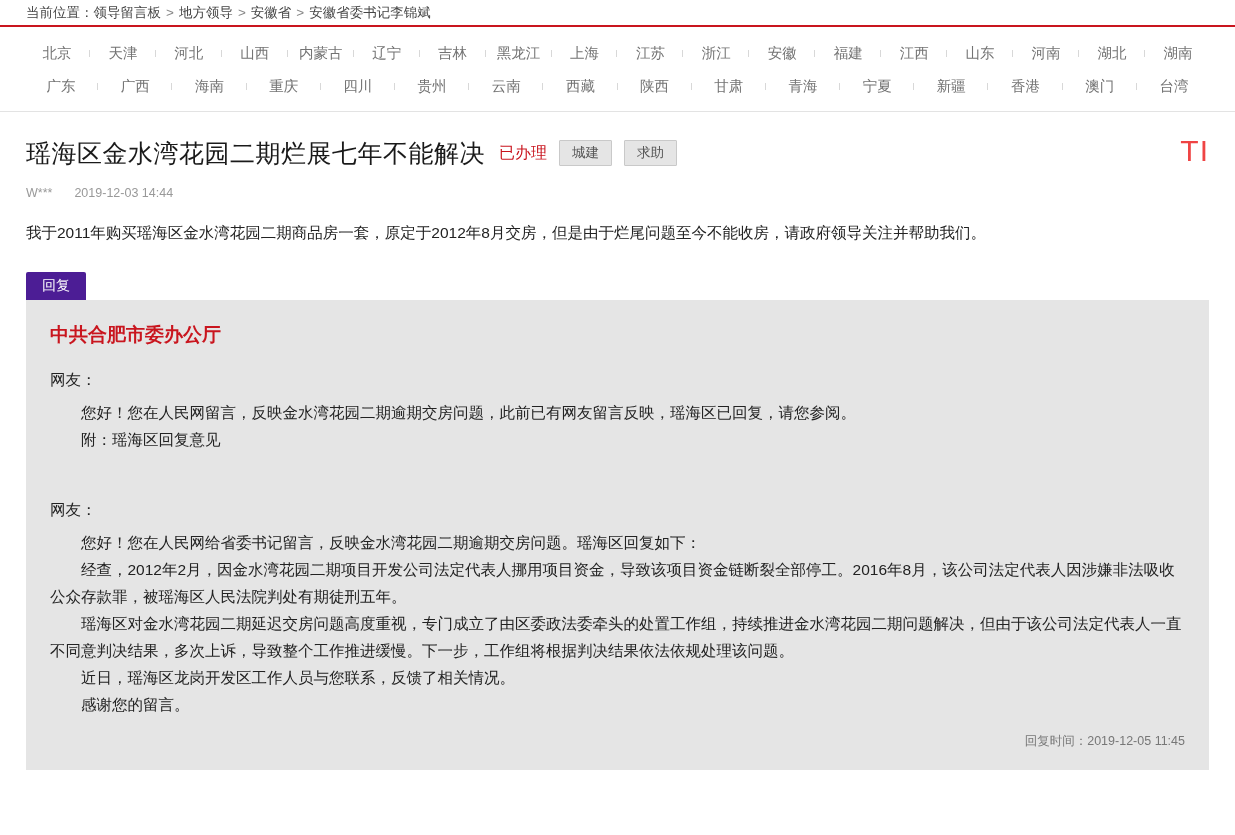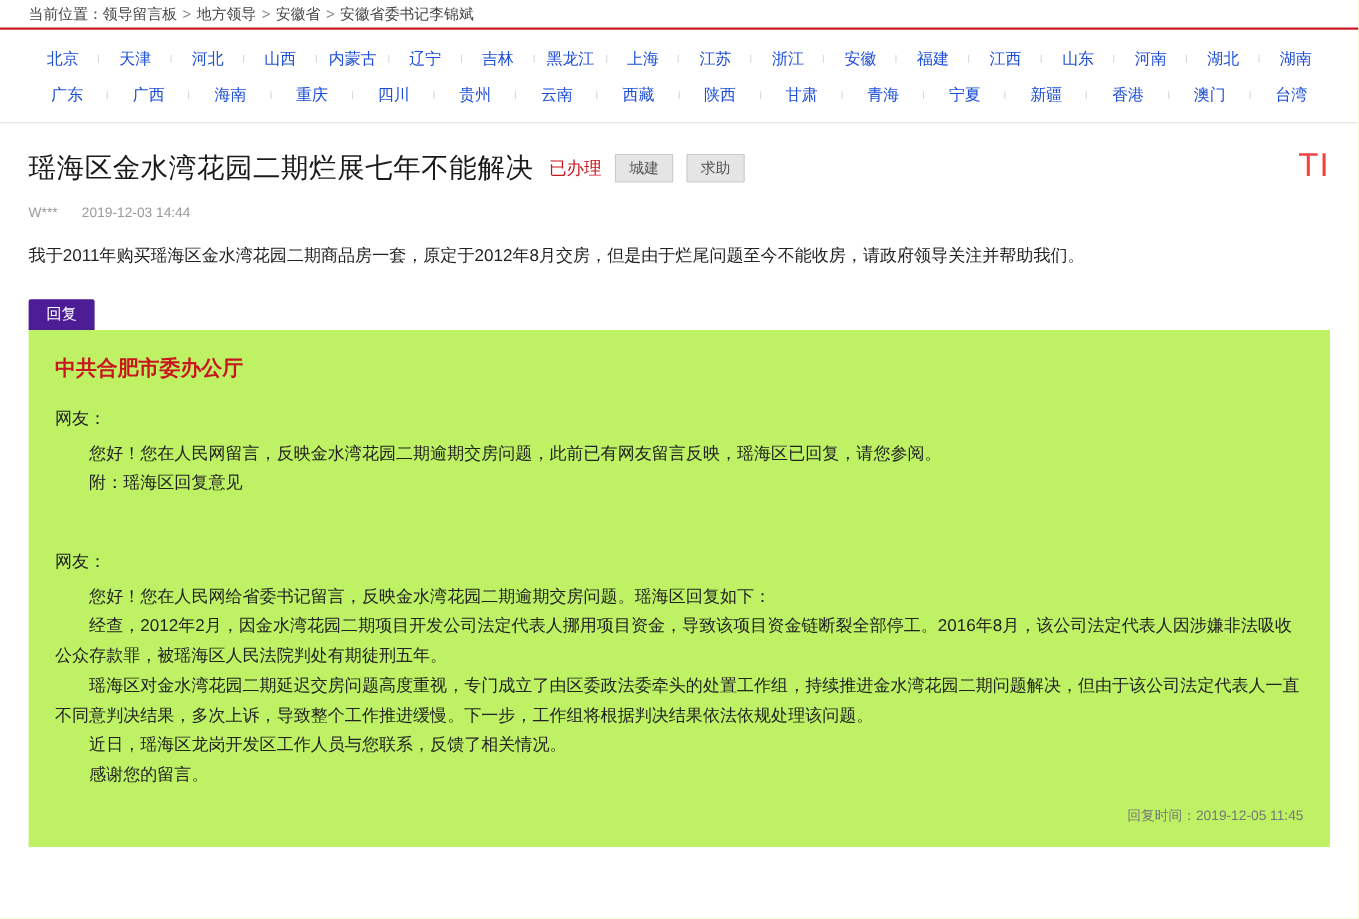--- a/index.html
+++ b/index.html
@@ -55,21 +55,21 @@
   }
   .region-cell:not(:last-child)::after {
     content: "";
     position: absolute;
     right: 0;
     top: 6px;
     bottom: 6px;
     width: 1px;
     background: #d8d8d8;
   }
-  .region-cell a { color: #1d4ed8; text-decoration: none; }
+  .region-cell a { color: #737373; text-decoration: none; }
 
   
   .article {
     padding: 0 26px;
   }
   .title-row {
     display: flex;
     align-items: center;
     padding-top: 26px;
     position: relative;
@@ -132,21 +132,21 @@
   }
   .reply-tab {
     display: inline-block;
     background: #4c1d95;
     color: #ffffff;
     font-size: 14px;
     padding: 5px 16px;
     border-radius: 2px 2px 0 0;
   }
   .reply-box {
-    background: #bef264;
+    background: #e5e5e5;
     padding: 18px 24px 14px 24px;
     position: relative;
     min-height: 470px;
   }
   .reply-org {
     color: #c9151e;
     font-size: 19px;
     font-weight: bold;
     margin: 4px 0 22px 0;
   }

